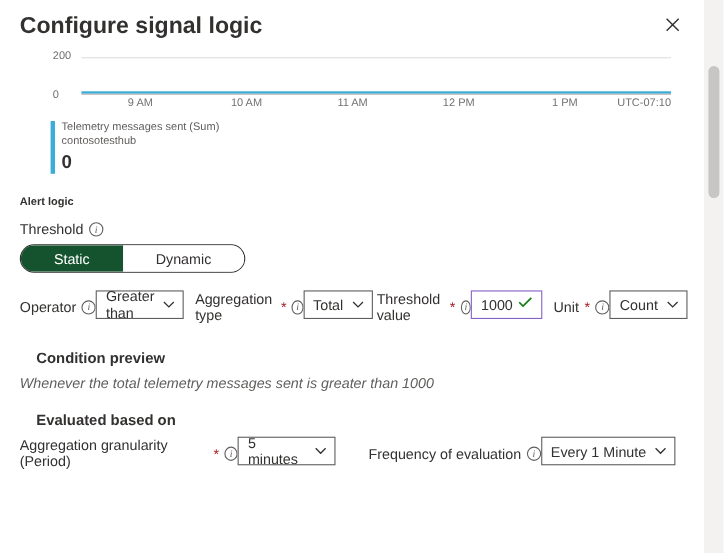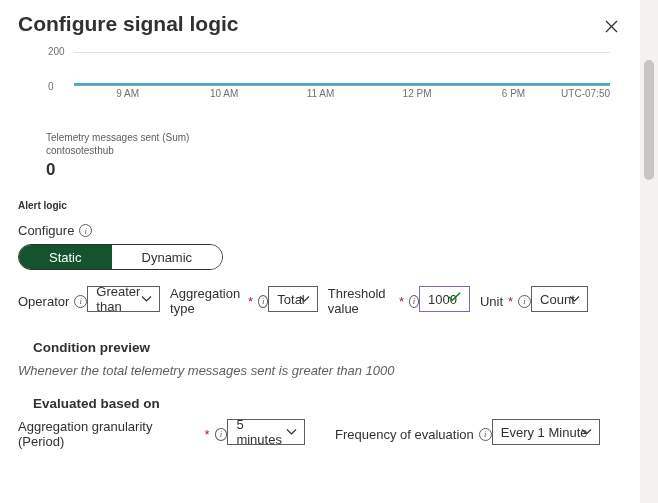--- a/index.html
+++ b/index.html
@@ -2,56 +2,56 @@
 <html><head>
 <meta charset="utf-8">
 <style>
   * { box-sizing: border-box; }
   html, body { margin: 0; padding: 0; font-family: "Segoe UI", Arial, sans-serif; font-size: 13px; color: #323130; background: #fff; }
   .frame { position: relative; width: 658px; height: 503px; overflow: hidden; display: flex; }
   .panel { flex: 1 1 auto; padding: 12px 18px 24px 18px; overflow-y: hidden; }
   .scrollbar { flex: 0 0 18px; background: #f3f2f1; position: relative; }
   .scroll-thumb { position: absolute; top: 60px; left: 4px; width: 10px; height: 120px; background: #c8c6c4; border-radius: 5px; }
 
-  .header-row { display: flex; justify-content: space-between; align-items: center; }
+  .header-row { display: flex; justify-content: space-between; align-items: flex-start; }
   .title { font-size: 21px; font-weight: 600; margin: 0 0 8px 0; }
   .close-btn { font-size: 16px; color: #323130; cursor: pointer; padding: 4px; line-height: 1; }
 
   
   .chart-wrap { margin: 8px 12px 12px 12px; }
   .chart-area { position: relative; height: 34px; }
   .ylab { position: absolute; left: 18px; font-size: 10px; color: #707070; }
   .ylab.top { top: -6px; }
   .ylab.bot { bottom: -6px; }
   .axis-line { position: absolute; left: 44px; right: 0; bottom: 0; height: 1px; background: #a19f9d; }
   .top-line { position: absolute; left: 44px; right: 0; top: 0; height: 1px; background: #e1dfdd; }
   .series-line { position: absolute; left: 44px; bottom: 1px; height: 2px; background: #3aadd9; }
   .xticks { position: relative; margin-left: 44px; height: 16px; font-size: 10px; color: #707070; }
   .xt { position: absolute; transform: translateX(-50%); top: 2px; }
   .utc { position: absolute; right: 0; top: 2px; transform: none; }
-  .legend { margin-left: 16px; margin-top: 24px; display: flex; gap: 6px; flex-direction: column; }
+  .legend { margin-left: 16px; margin-top: 8px; display: flex; gap: 6px; }
   .legend-bar { width: 4px; background: #3aadd9; align-self: stretch; }
   .legend-text { font-size: 10px; color: #605e5c; line-height: 1.25; }
   .legend-val { font-size: 17px; font-weight: 600; color: #323130; margin-top: 2px; }
 
   .section-title { font-size: 10px; font-weight: 600; margin: 20px 0 12px 0; }
   .sub-title { font-size: 13.5px; font-weight: 600; margin: 18px 0 8px 15px; }
 
   .label-row { font-size: 13px; color: #323130; margin-bottom: 6px; display: flex; align-items: center; gap: 5px; }
   .req { color: #a4262c; }
   .info-ic { display: inline-flex; width: 13px; height: 13px; border: 1px solid #605e5c; border-radius: 50%; align-items: center; justify-content: center; font-size: 9px; color: #605e5c; font-style: italic; font-family: Georgia, serif; }
 
   .pill-group { display: inline-flex; border: 1px solid #323130; border-radius: 999px; overflow: hidden; height: 26px; }
   .pill { padding: 0 30px; display: flex; align-items: center; font-size: 13px; cursor: pointer; background: #fff; }
   .pill.active { background: #14532d; color: #fff; }
 
   .field-row { display: flex; gap: 10px; margin-top: 4px; }
   .field { display: flex; flex-direction: row; }
   .select, .input {
-    height: 26px; border: 1px solid #605e5c; background: #fff; padding: 0 12px 0 8px;
+    height: 26px; border: 1px solid #605e5c; background: #fff; padding: 0 26px 0 8px;
     font-size: 13px; color: #323130; display: flex; align-items: center; position: relative;
     cursor: pointer;
   }
   .chev { position: absolute; right: 7px; top: 50%; transform: translateY(-50%); }
   .chev svg { display: block; }
   .input.val { border-color: #8661c5; }
   .check { position: absolute; right: 8px; top: 50%; transform: translateY(-55%); color: #107c10; font-size: 13px; }
 
   .preview { font-style: italic; color: #605e5c; margin-top: 6px; font-size: 13px; }
 
@@ -80,37 +80,37 @@
         <div class="ylab bot">0</div>
         <div class="top-line"></div>
         <div class="axis-line"></div>
         <div class="series-line" style="width: calc(100% - 44px);"></div>
       </div>
       <div class="xticks">
         <span class="xt" style="left:10%">9 AM</span>
         <span class="xt" style="left:28%">10 AM</span>
         <span class="xt" style="left:46%">11 AM</span>
         <span class="xt" style="left:64%">12 PM</span>
-        <span class="xt" style="left:82%">6 PM</span>
-        <span class="xt utc">UTC-07:50</span>
+        <span class="xt" style="left:82%">1 PM</span>
+        <span class="xt utc">UTC-07:10</span>
       </div>
       <div class="legend">
         <div class="legend-bar"></div>
         <div class="legend-text">
           <div>Telemetry messages sent (Sum)</div>
           <div>contosotesthub</div>
           <div class="legend-val">0</div>
         </div>
       </div>
     </div>
 
     <div class="section-title">Alert logic</div>
 
     <div class="label-row">
-      <span>Configure</span>
+      <span>Threshold</span>
       <span class="info-ic">i</span>
     </div>
     <div class="pill-group">
       <div class="pill active">Static</div>
       <div class="pill">Dynamic</div>
     </div>
 
     <div class="field-row" style="margin-top:16px;">
       <div class="field" style="width:155px;">
         <div class="label-row">

